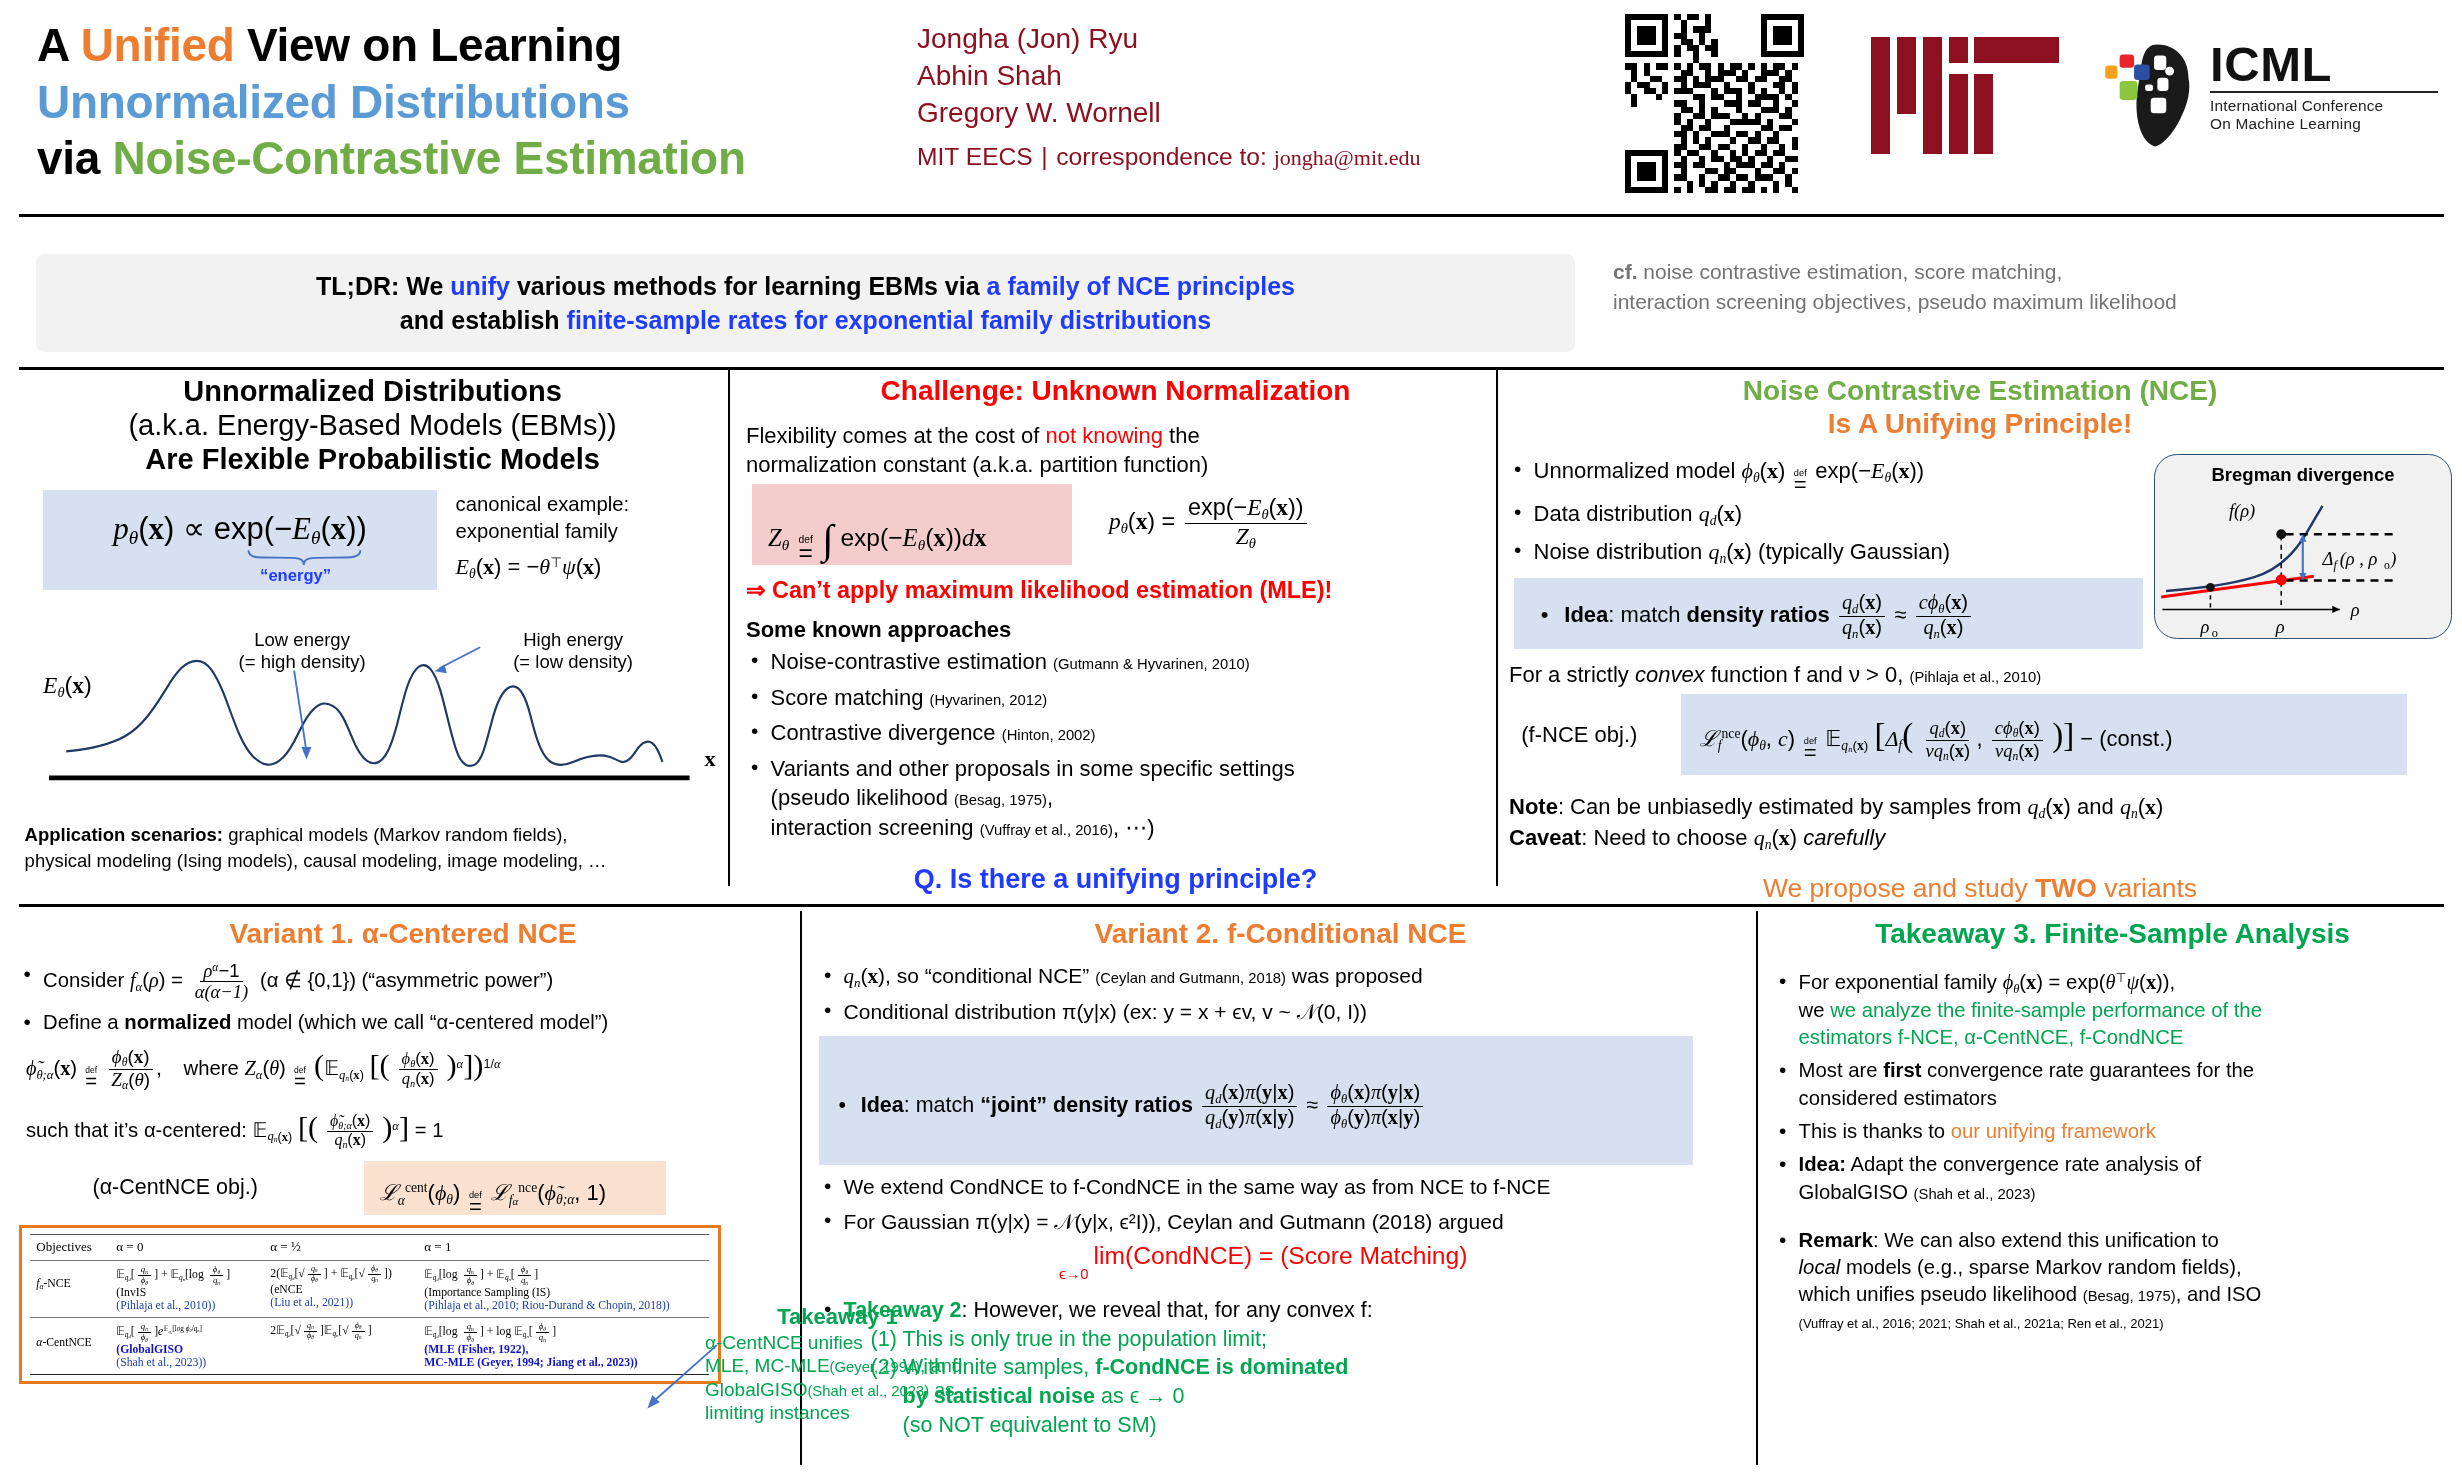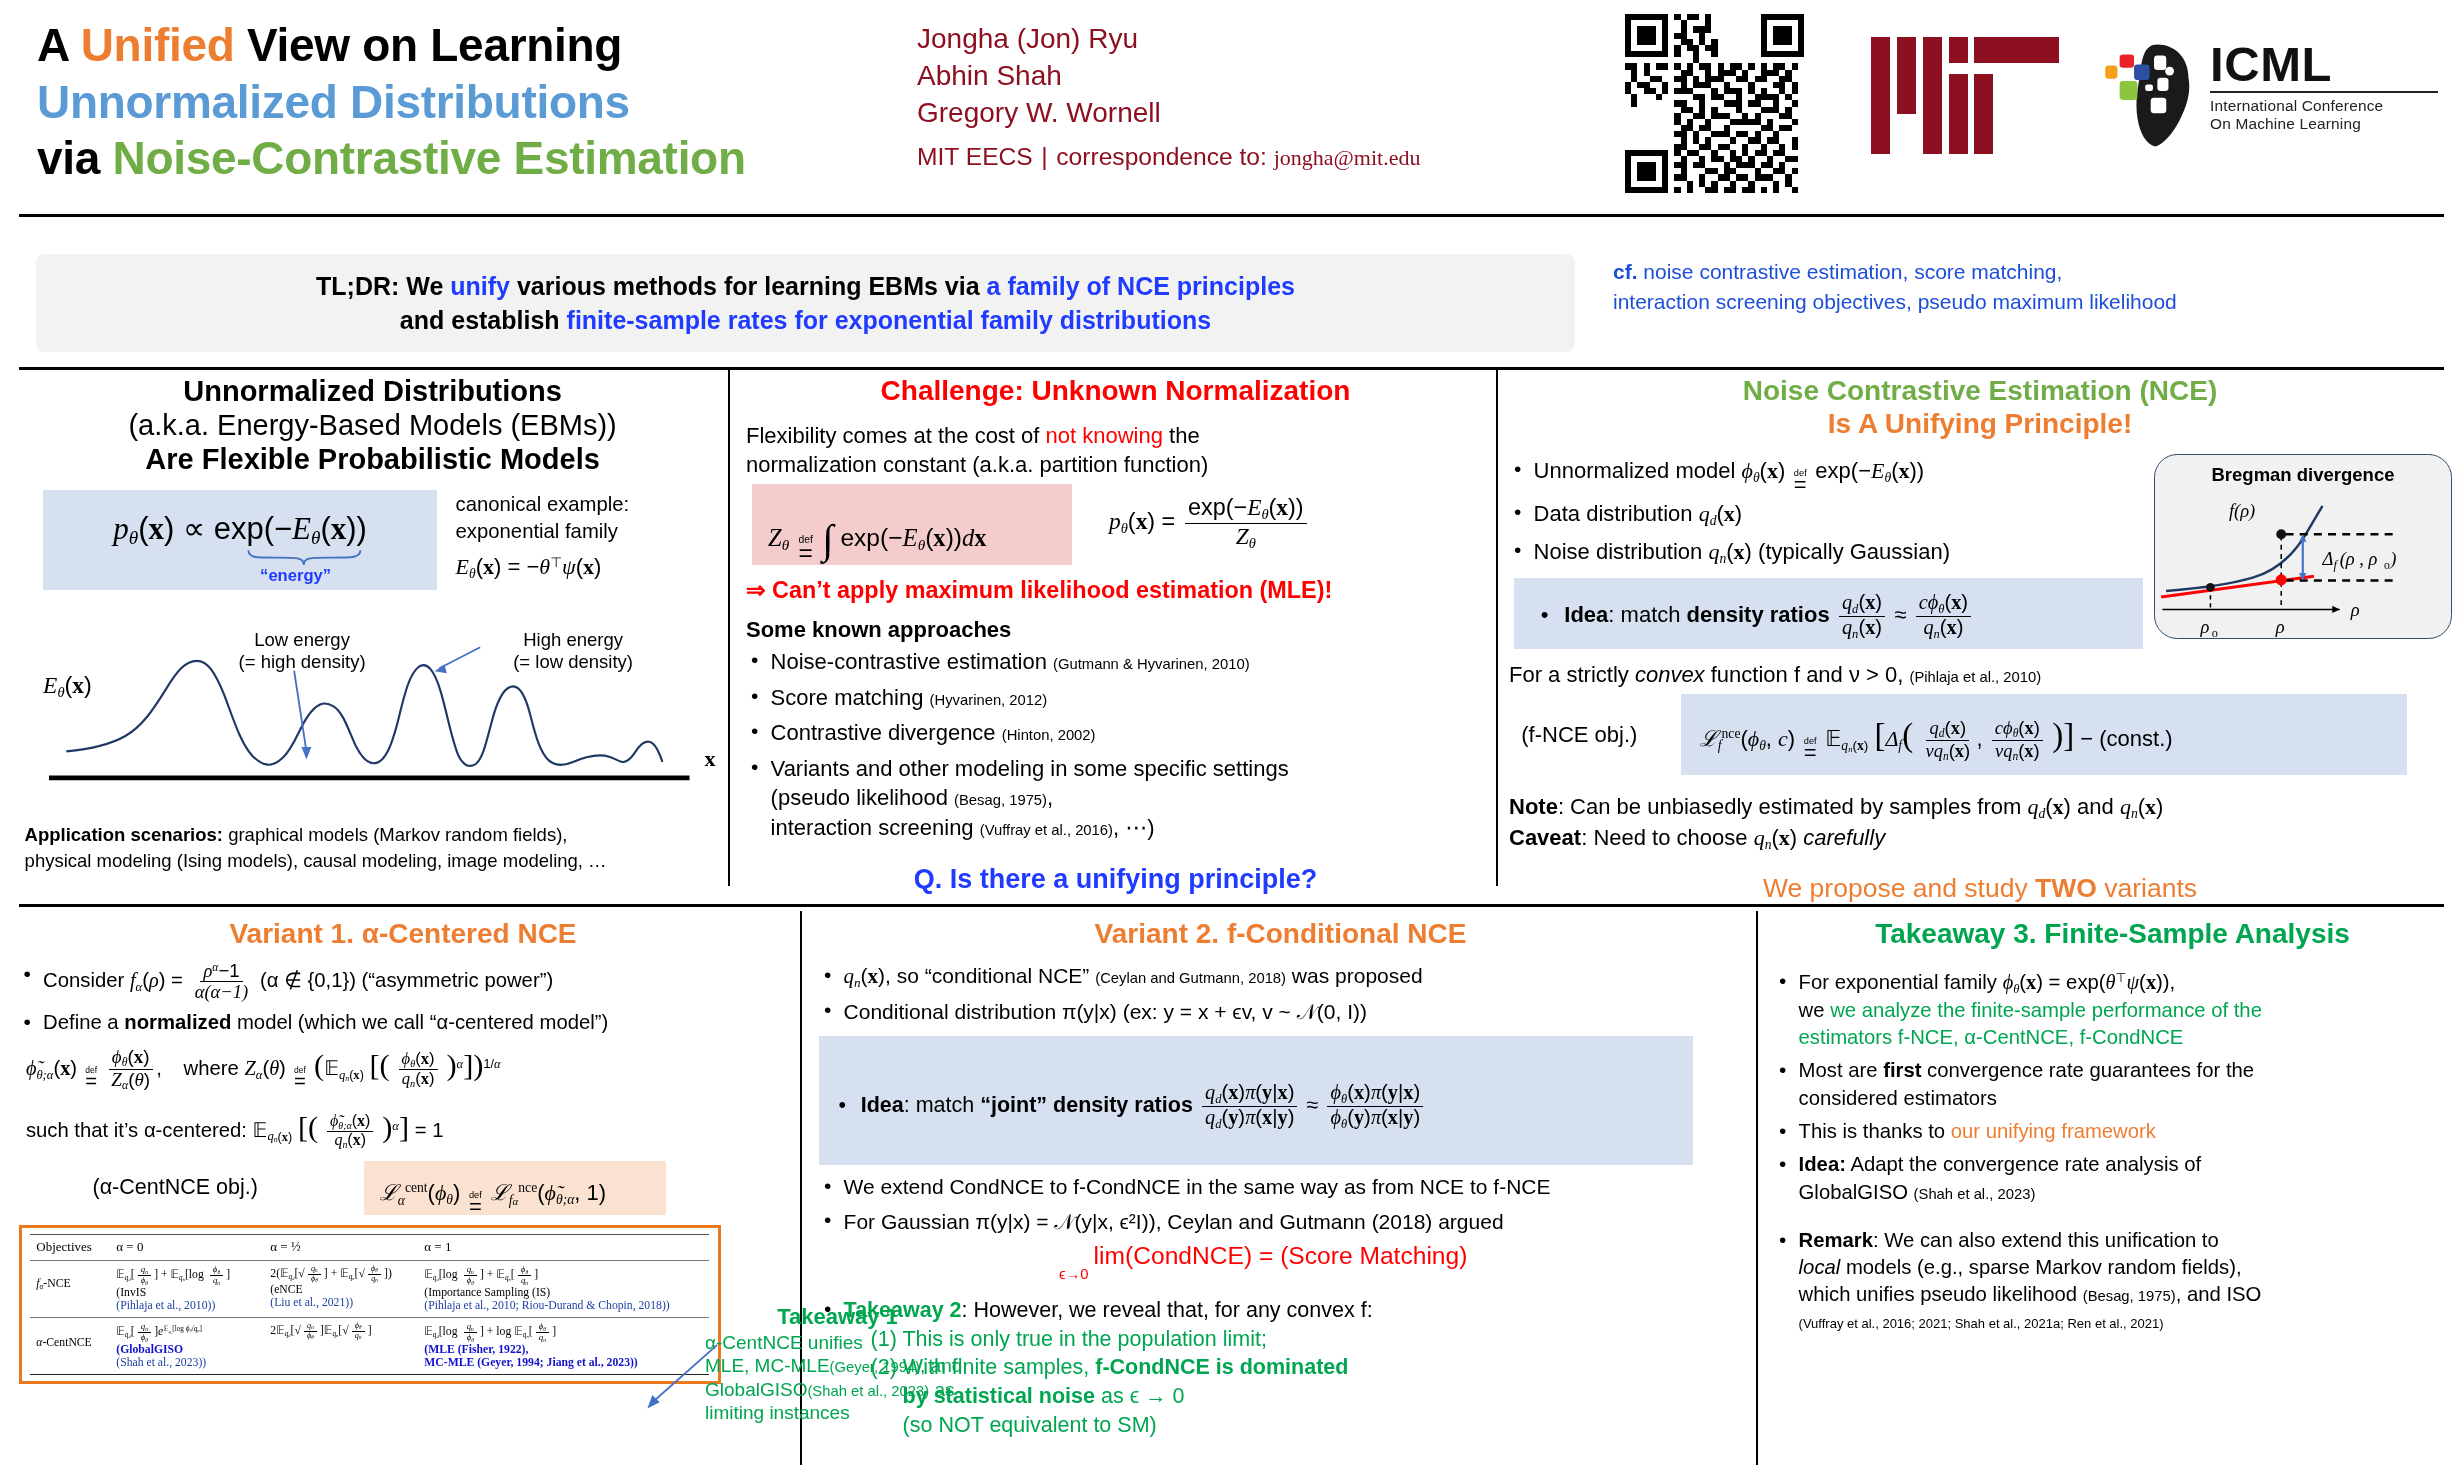--- a/index.html
+++ b/index.html
@@ -42,21 +42,21 @@
   .hrule { position:absolute; background:#000; }
 
   
   .tldr-box {
     position:absolute; left:36px; top:254px; width:1539px; height:98px;
     background:#F2F2F2; border-radius:8.6px;
     display:flex; align-items:center; justify-content:center; text-align:center;
   }
   .tldr-text { font-size:25px; font-weight:bold; line-height:1.38; }
   .c-brightblue { color:#1F3BFF; }
-  .cf-note { position:absolute; left:1613px; top:257px; width:837px; color:#1d4ed8; font-size:21px; line-height:1.42; }
+  .cf-note { position:absolute; left:1613px; top:257px; width:837px; color:#737373; font-size:21px; line-height:1.42; }
   .cf-note b { font-weight:bold; }
 
   
   .vrule { position:absolute; width:1.8px; background:#000; }
 
   .col { position:absolute; }
   h2.sec { text-align:center; font-weight:bold; line-height:1.18; margin:0; }
 
   .eqbox-blue  { background:#D6E0F0; display:inline-block; padding:4.9px 9.8px; }
   .eqbox-pink  { background:#F5CCCC; display:inline-block; padding:6.2px 11px; }
@@ -454,21 +454,21 @@
       </li>
       <li>
         <span>Score matching</span>
         <span class="ref">(Hyvarinen, 2012)</span>
       </li>
       <li>
         <span>Contrastive divergence</span>
         <span class="ref">(Hinton, 2002)</span>
       </li>
       <li>
-        <span>Variants and other modeling in some specific settings</span><br>
+        <span>Variants and other proposals in some specific settings</span><br>
         <span>(pseudo likelihood</span>
         <span class="ref">(Besag, 1975)</span>,<br>
         <span>interaction screening</span>
         <span class="ref">(Vuffray et al., 2016)</span><span>, ⋯)</span>
       </li>
     </ul>
 
     <div class="blue-txt" style="text-align:center; font-size:27px; font-weight:bold; margin-top:22px;">Q. Is there a unifying principle?</div>
   </div>
 

